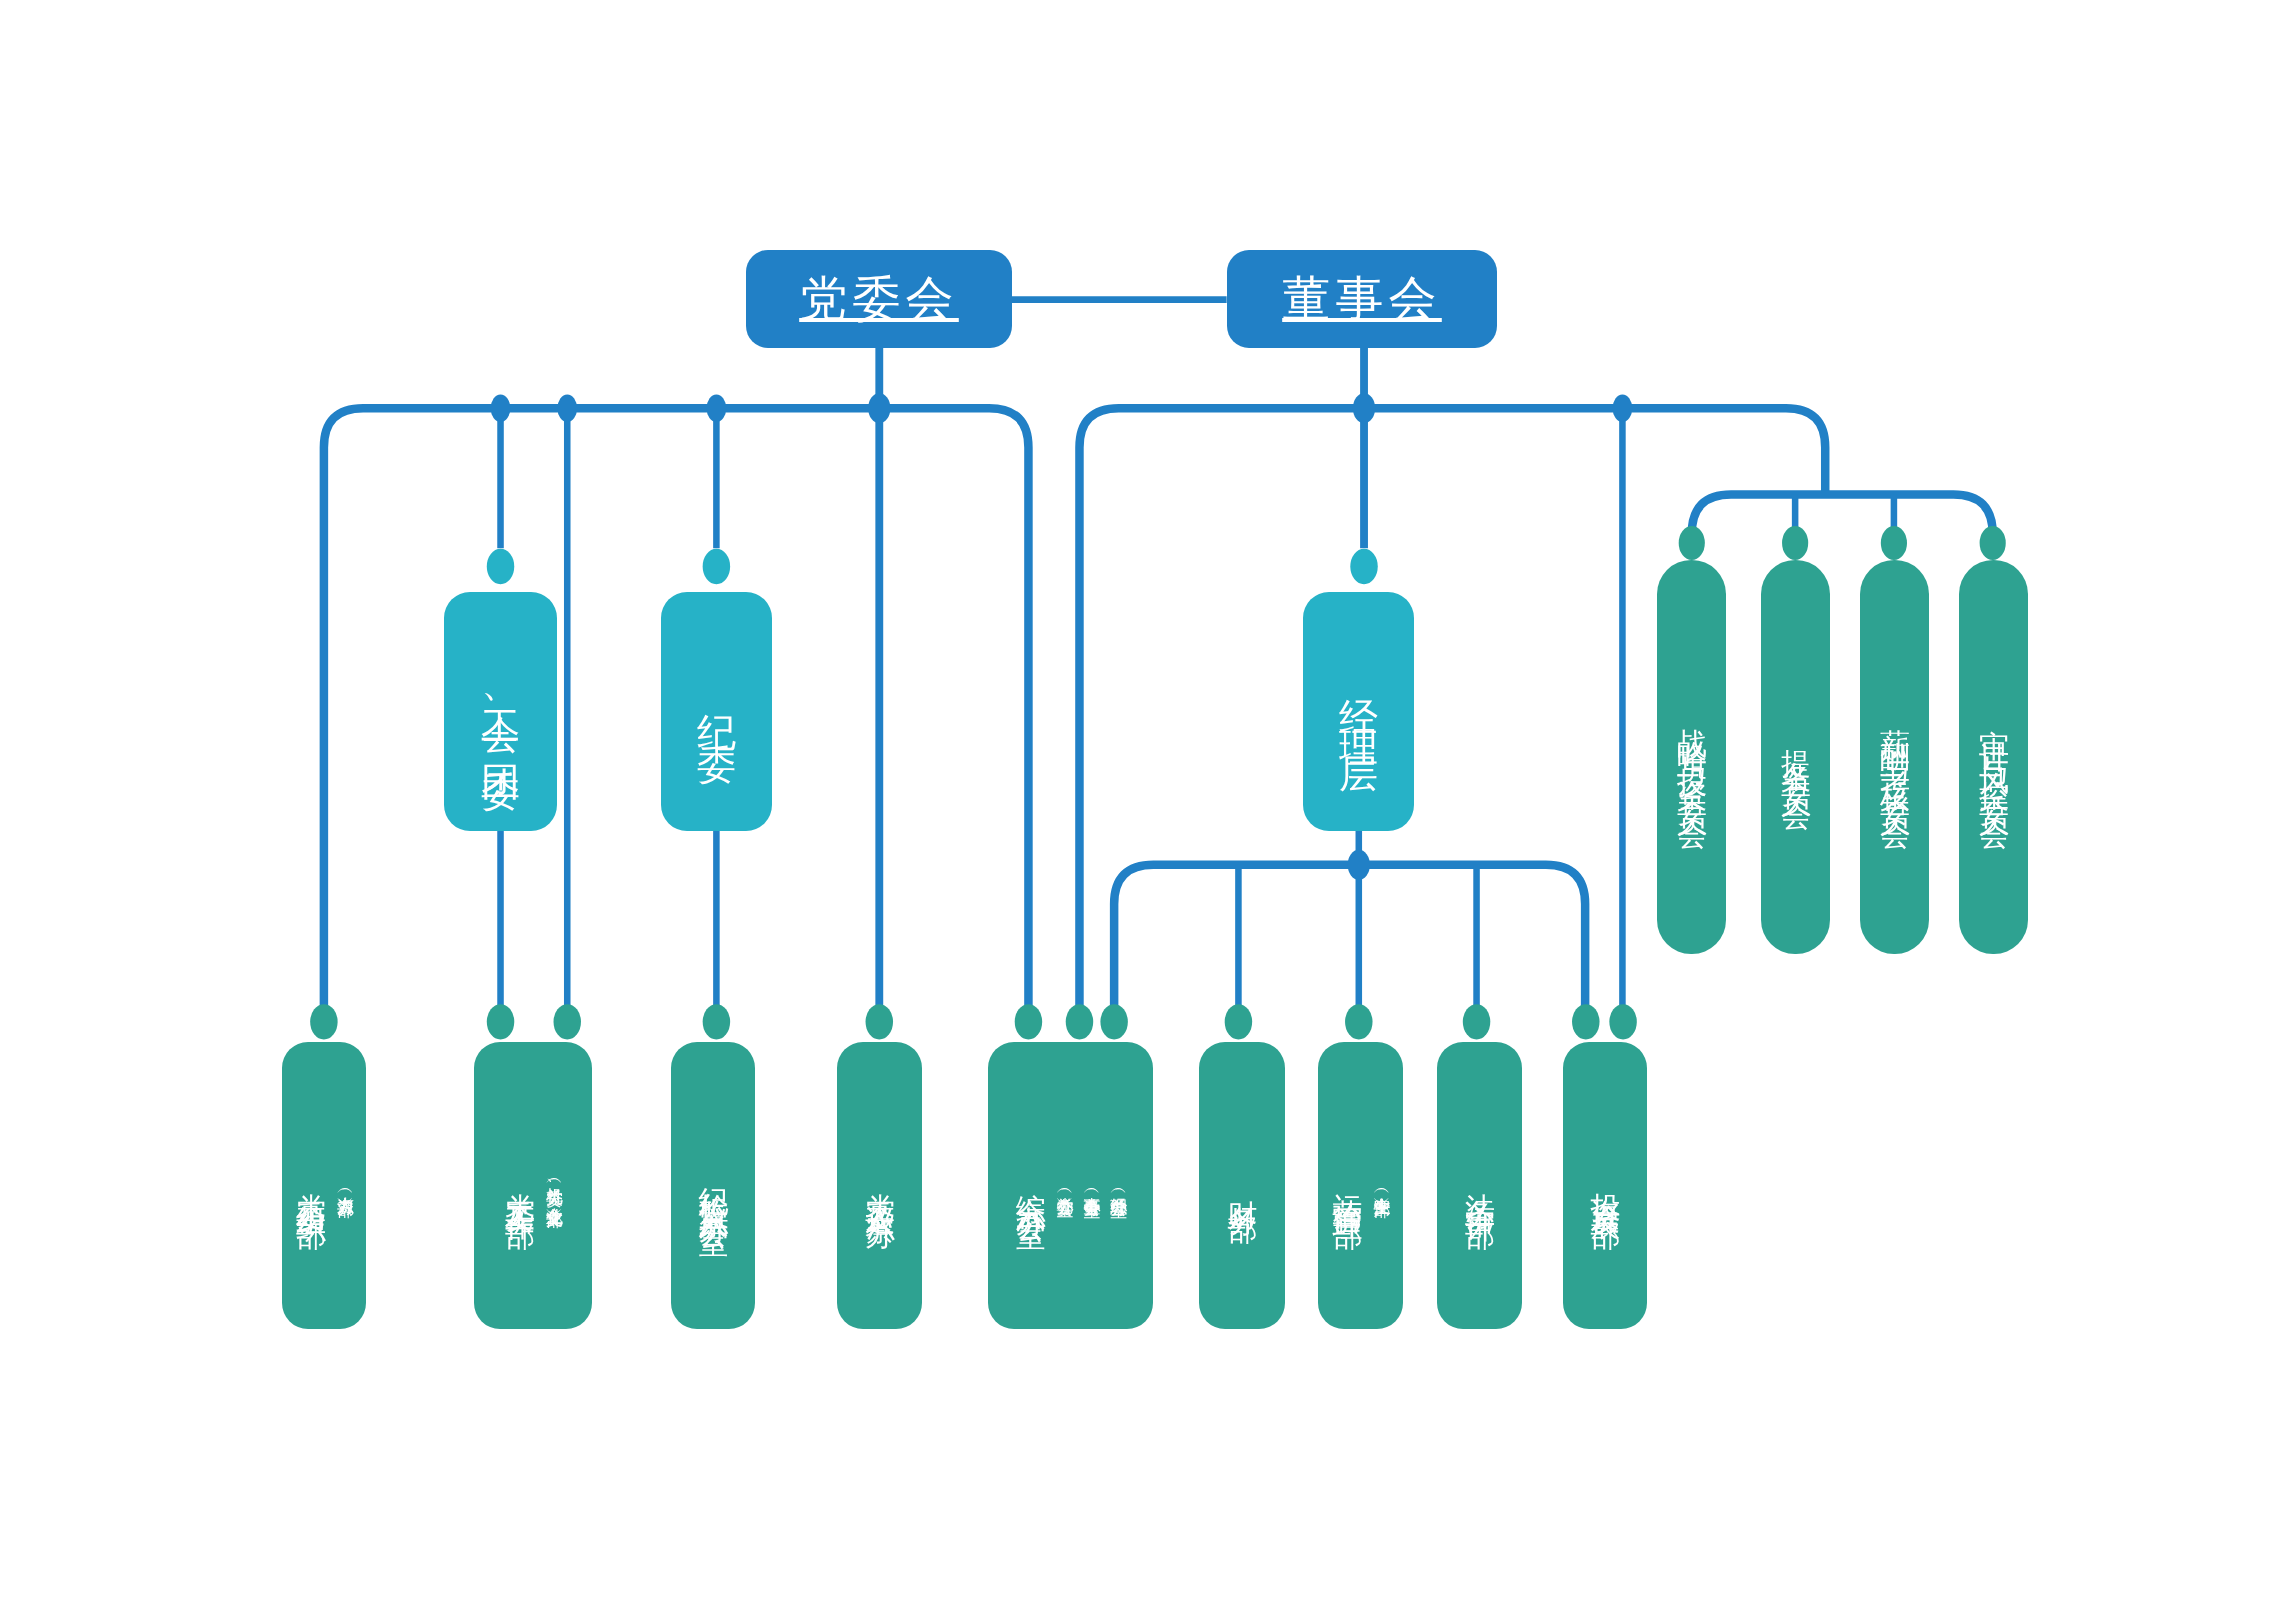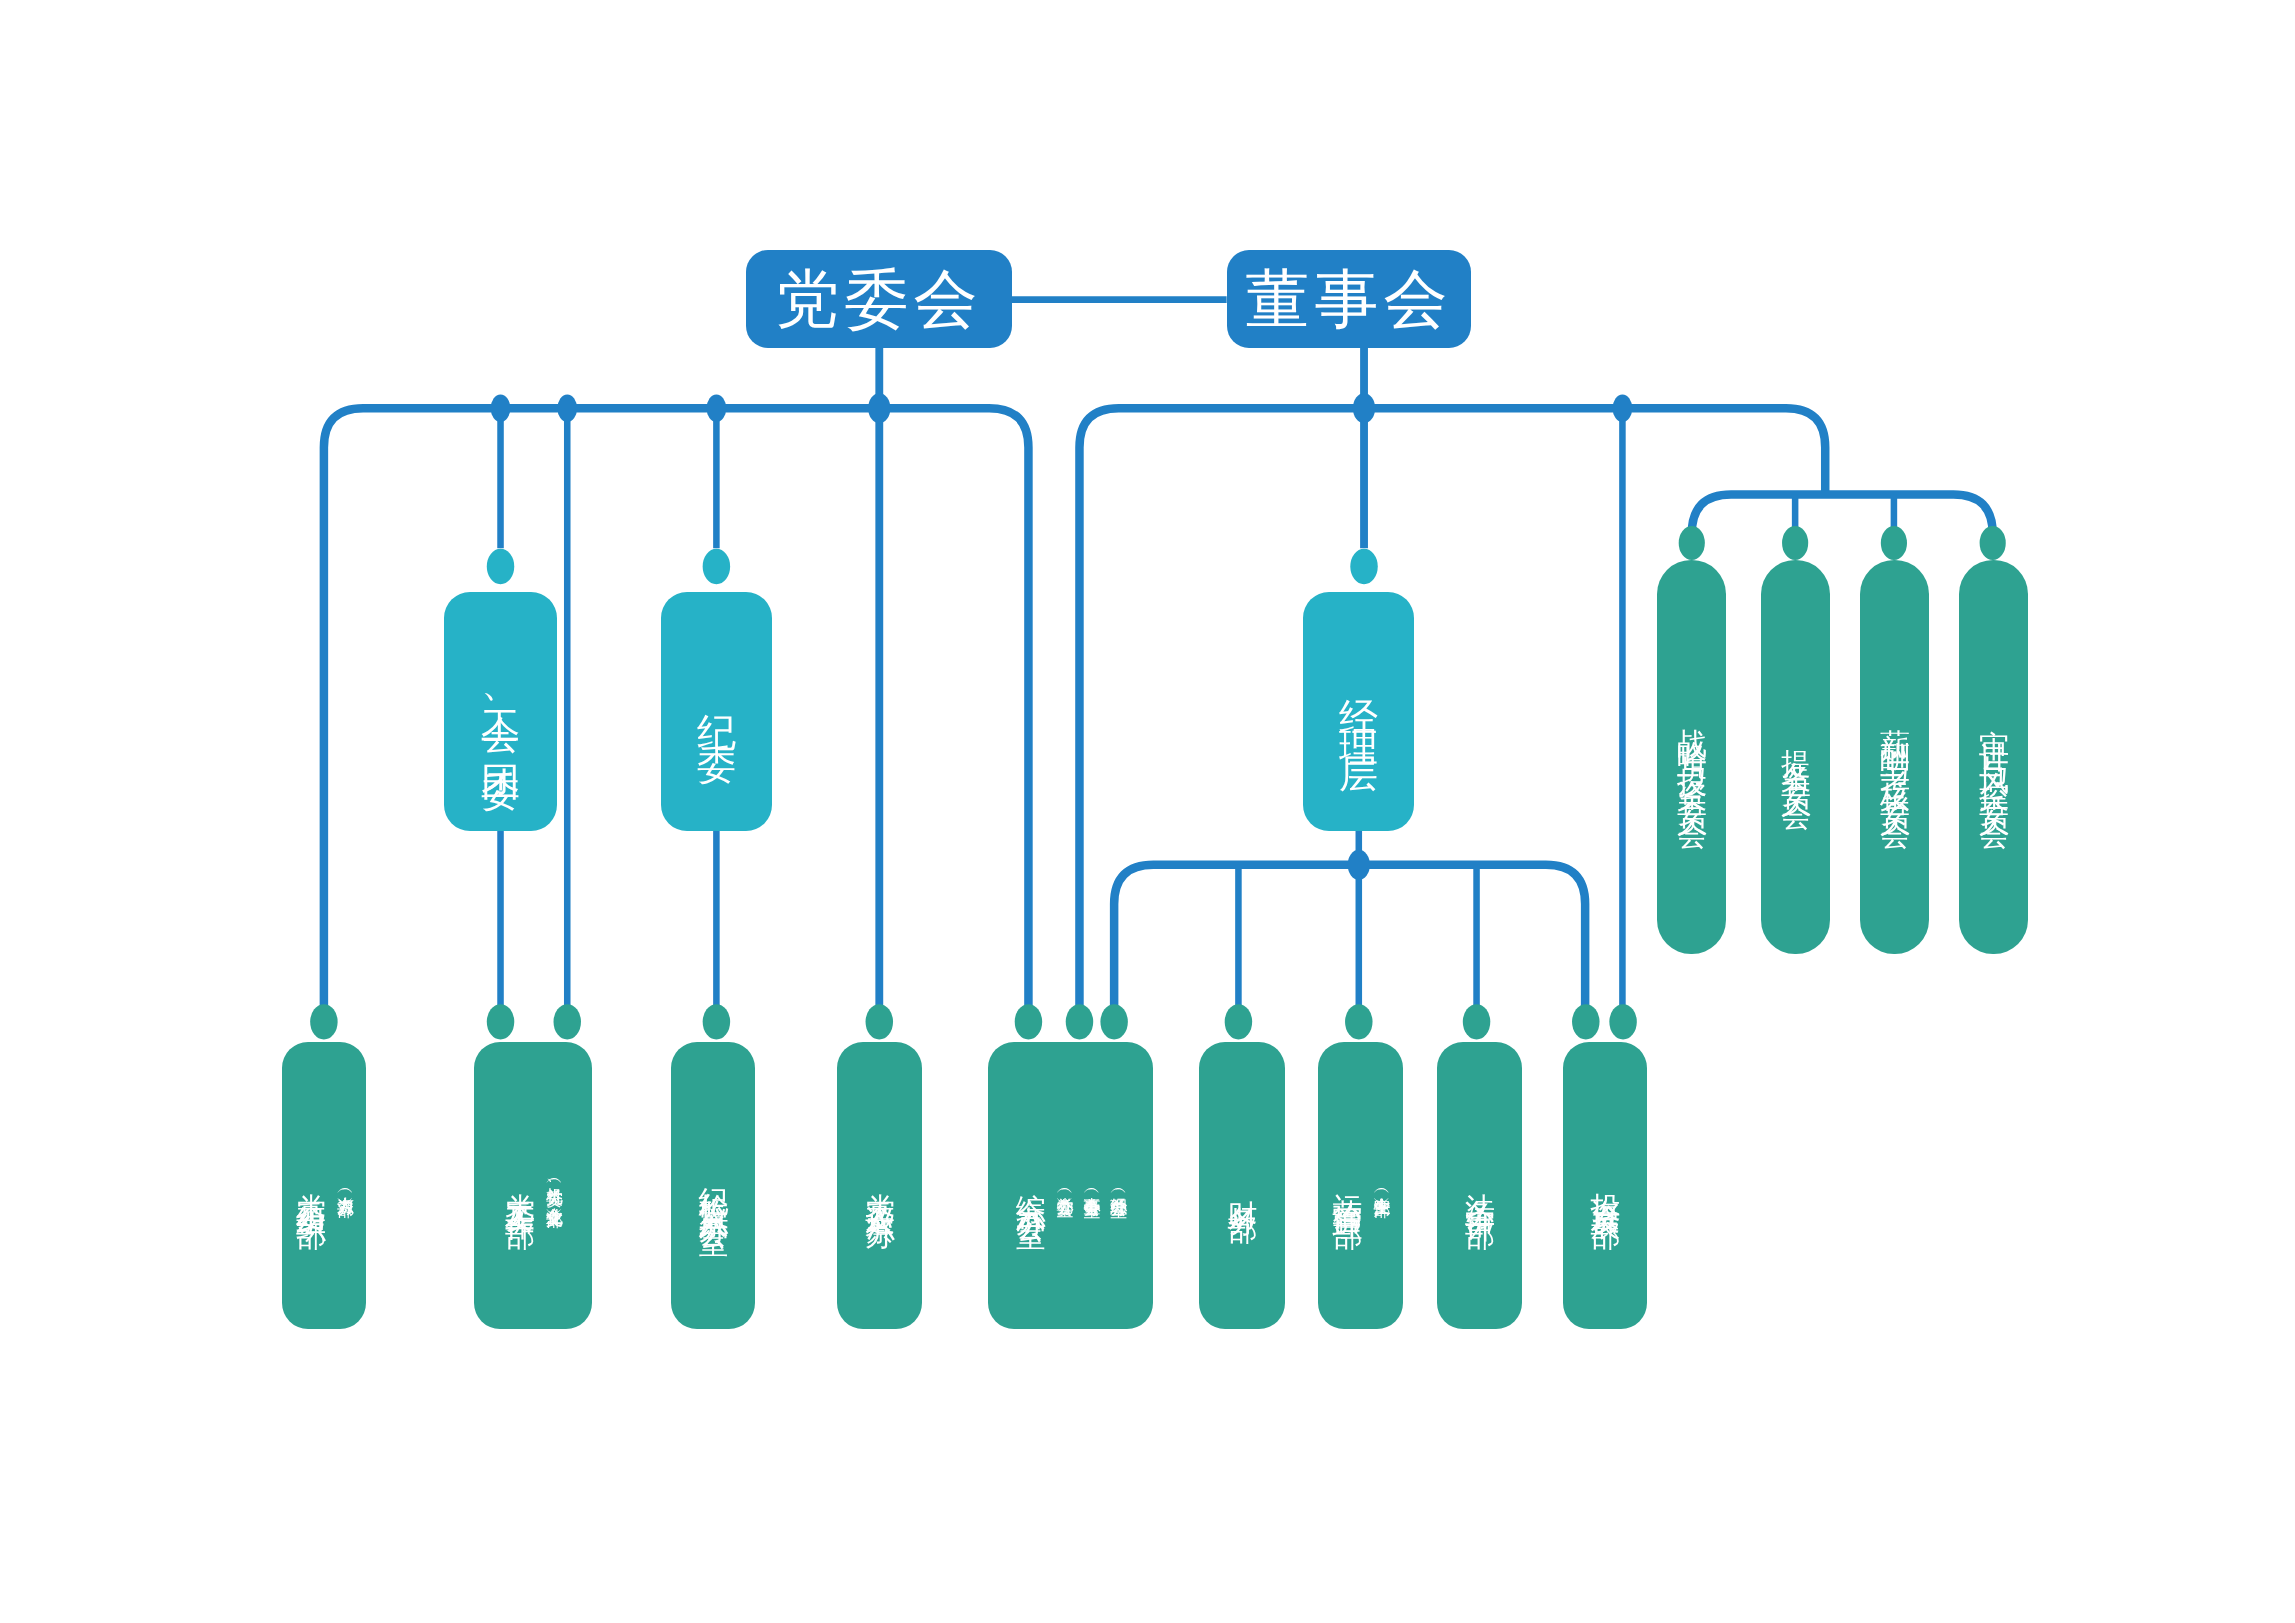--- a/index.html
+++ b/index.html
@@ -19,21 +19,21 @@
   .lines .drop{stroke-width:12px;}
   .dot-blue{fill:var(--blue);}
   .dot-cyan{fill:var(--cyan);}
   .dot-green{fill:var(--green);}
   .box{position:absolute;display:flex;flex-direction:row;align-items:center;justify-content:center;
        color:var(--text);gap:3.9px;}
   .box.blue{background:var(--blue);border-radius:22px;}
   .box.cyan{background:var(--cyan);border-radius:26px;}
   .box.green{background:var(--green);border-radius:26px;}
   .box.committee{border-radius:34px;}
-  .htext{font-size:64px;letter-spacing:5.2px;white-space:nowrap;}
+  .htext{font-size:48px;letter-spacing:5.2px;white-space:nowrap;text-decoration:underline;}
   .vtext{writing-mode:vertical-lr;text-orientation:mixed;white-space:nowrap;}
   .mid-label{font-size:39px;letter-spacing:5.2px;}
   .spread .mid-label{letter-spacing:29px;}
   .committee-label{font-size:30px;letter-spacing:13px;}
   .dept-label{font-size:30px;letter-spacing:6.5px;}
   .dept-note{font-size:17px;letter-spacing:0.7px;}
 </style>
 </head>
 <body>
 
@@ -94,21 +94,21 @@
     <ellipse class="dot-green" cx="1893" cy="1562" rx="21" ry="27"></ellipse>
     <ellipse class="dot-green" cx="2077" cy="1562" rx="21" ry="27"></ellipse>
     <ellipse class="dot-green" cx="2257" cy="1562" rx="21" ry="27"></ellipse>
     <ellipse class="dot-green" cx="2424" cy="1562" rx="21" ry="27"></ellipse>
     <ellipse class="dot-green" cx="2481" cy="1562" rx="21" ry="27"></ellipse>
   </svg>
 
   <div class="box blue" style="left:746px;top:250px;width:266px;height:98px">
     <span class="htext">党委会</span>
   </div>
-  <div class="box blue" style="left:1227px;top:250px;width:244px;height:98px">
+  <div class="box blue" style="left:1227px;top:250px;width:270px;height:98px">
     <span class="htext">董事会</span>
   </div>
 
   <div class="box cyan" style="left:444px;top:592px;width:113px;height:239px">
     <span class="vtext mid-label">工会、团委</span>
   </div>
   <div class="box cyan spread" style="left:661px;top:592px;width:111px;height:239px">
     <span class="vtext mid-label">纪委</span>
   </div>
   <div class="box cyan spread" style="left:1303px;top:592px;width:111px;height:239px">

